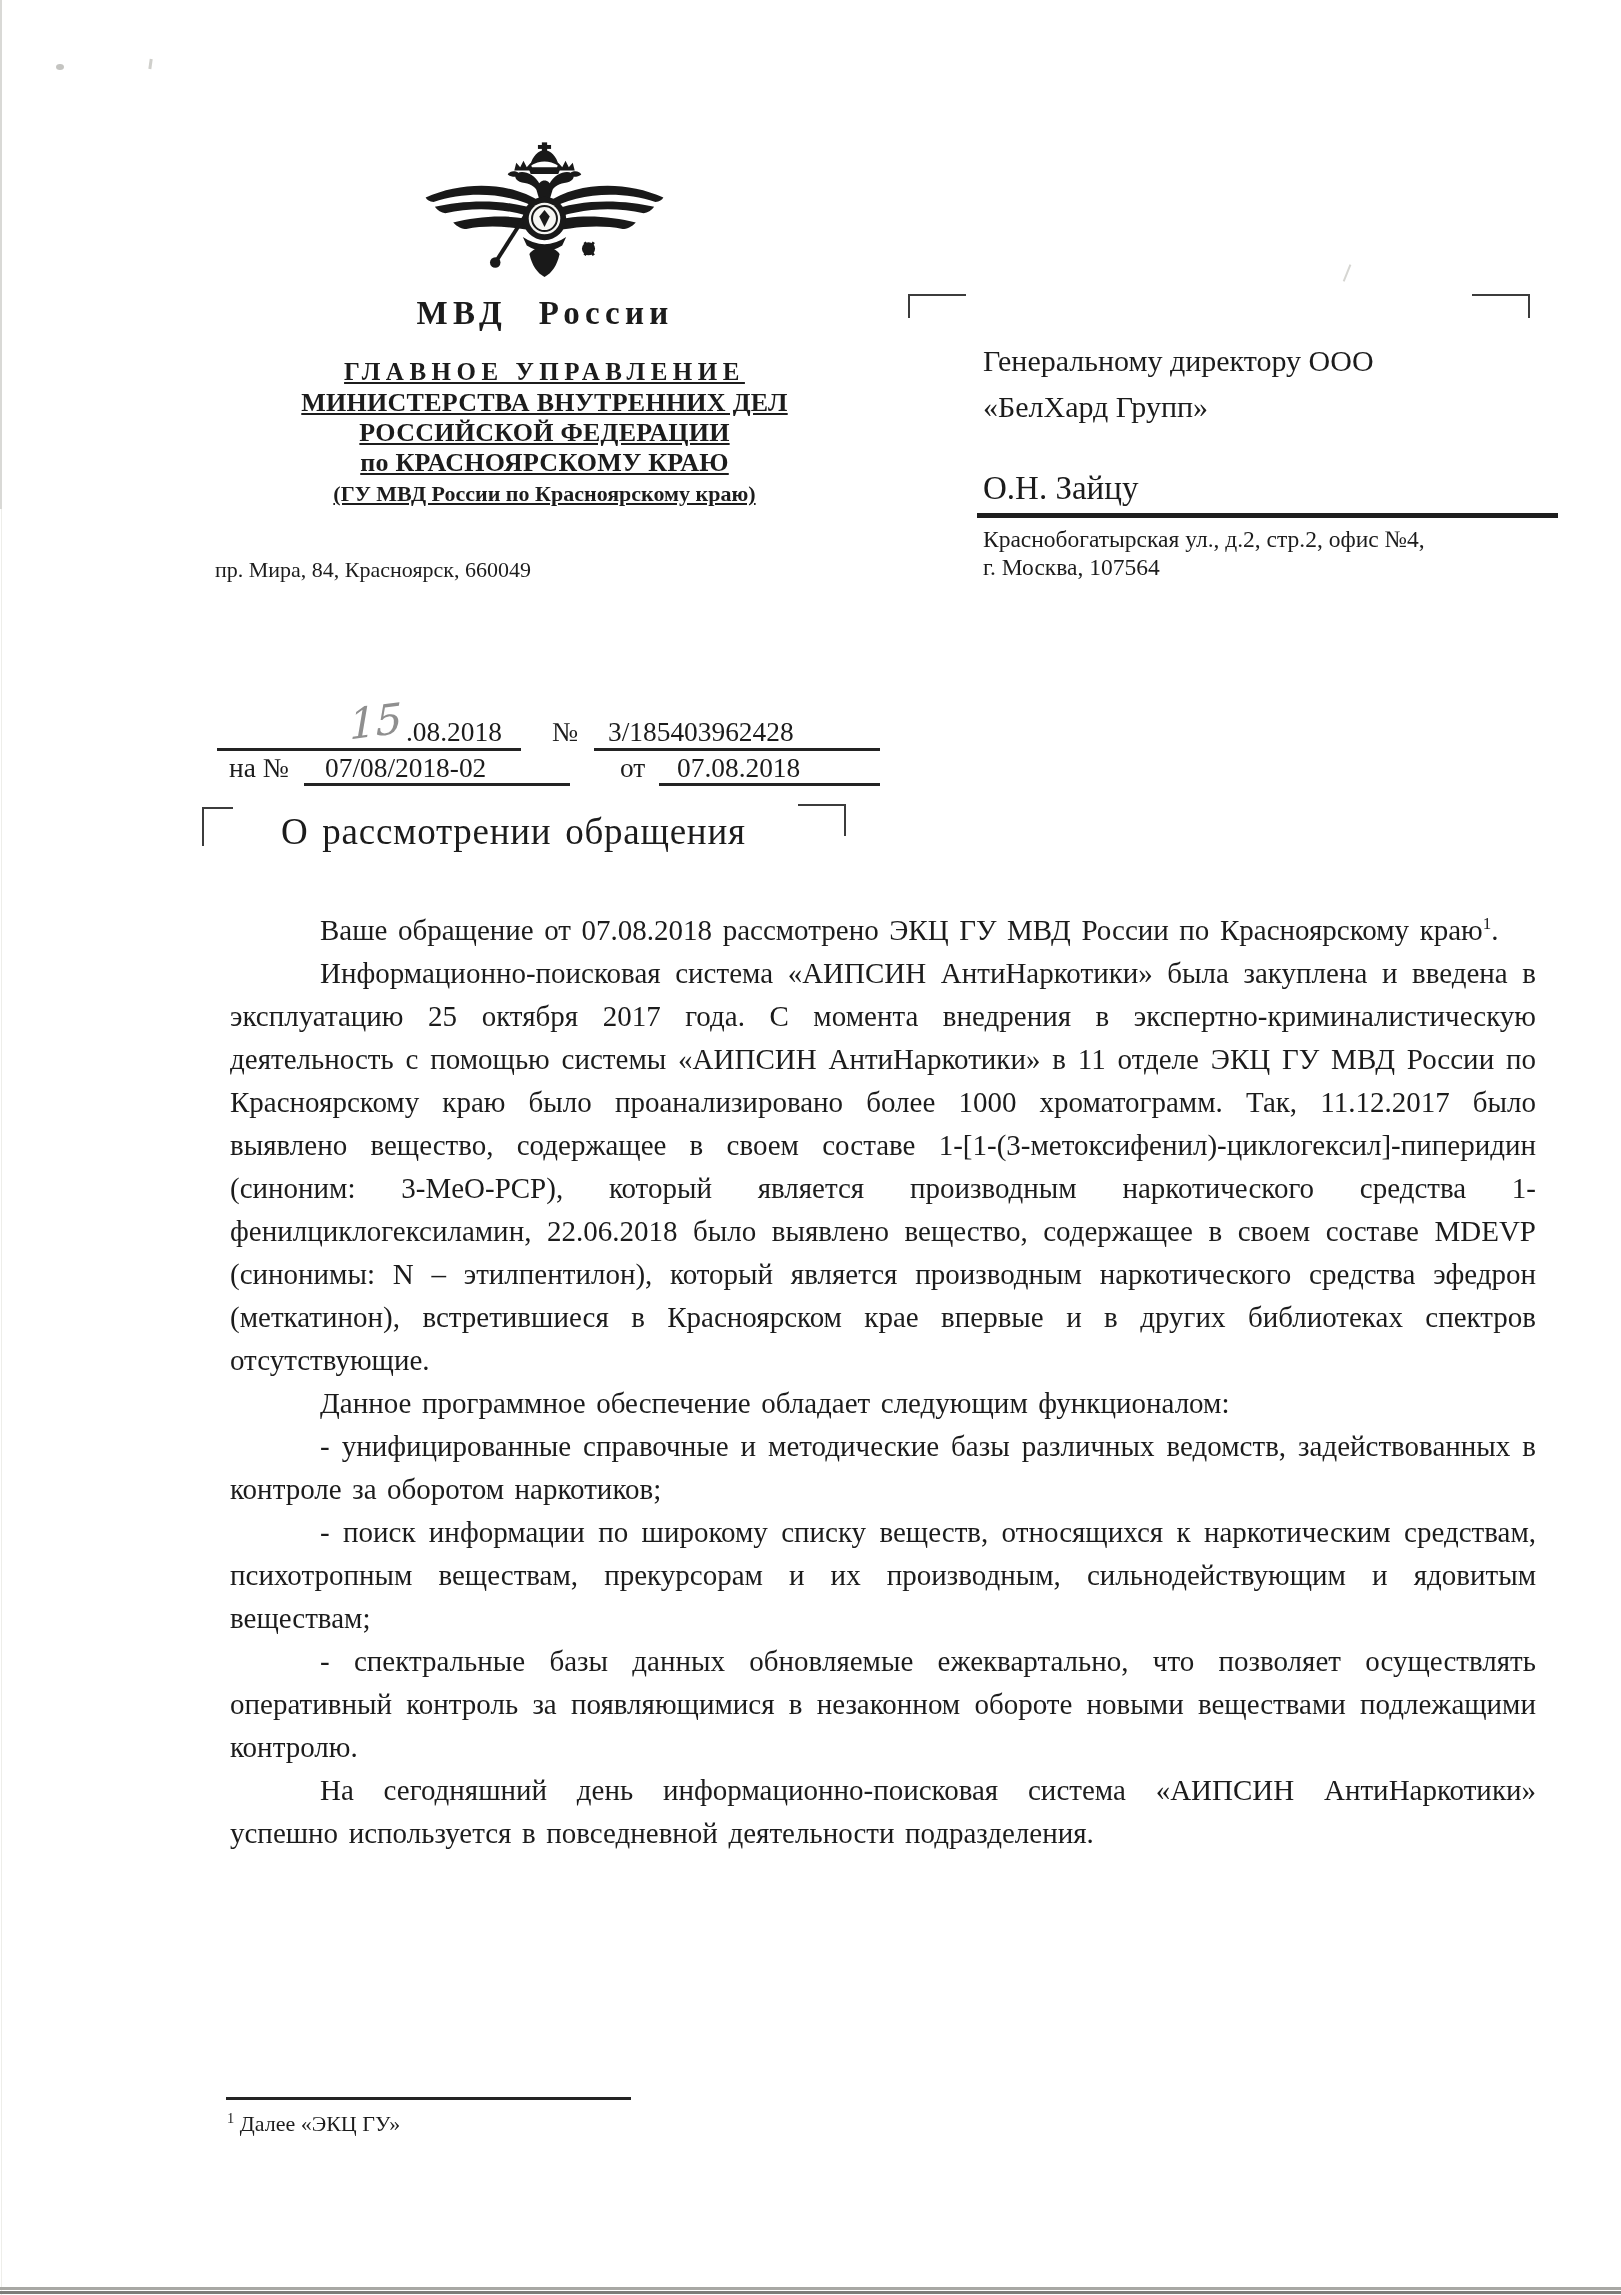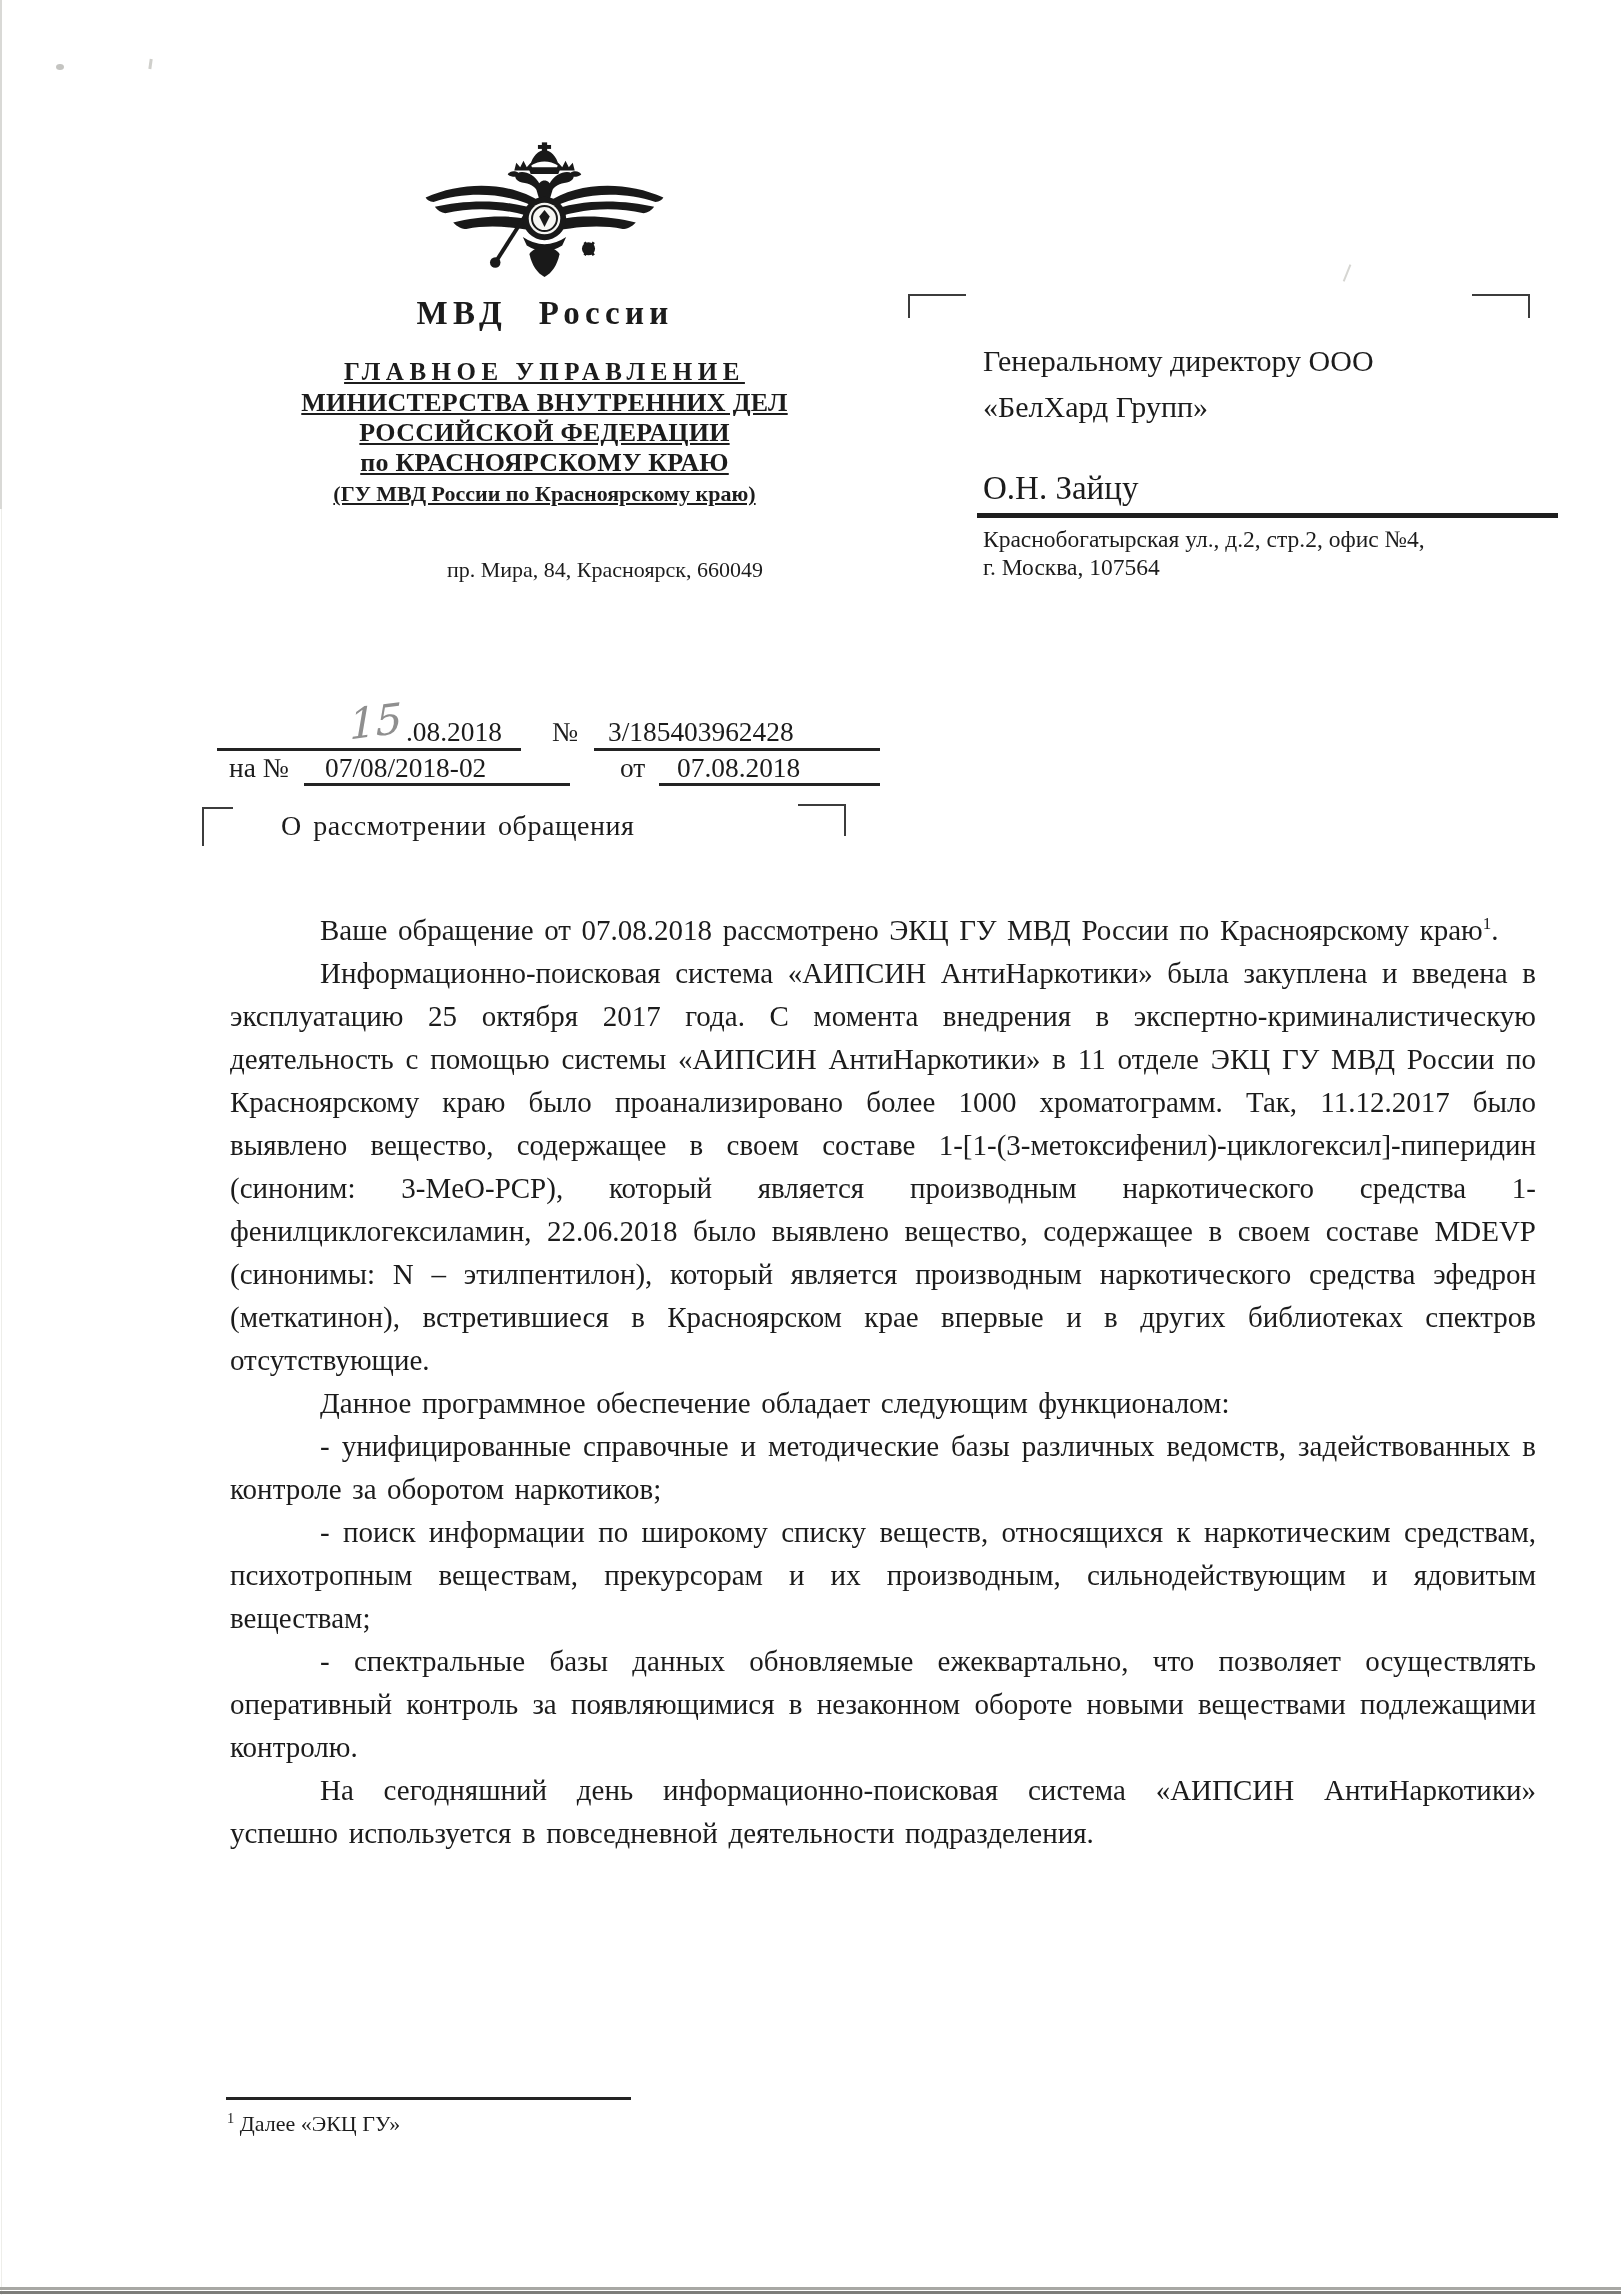--- a/index.html
+++ b/index.html
@@ -15,21 +15,21 @@
   .emblem{position:absolute;left:423px;top:142px;width:243px;height:136px;}
   .org-title{
     position:absolute;left:222px;top:295px;width:646px;
     text-align:center;font-weight:bold;font-size:33px;
     letter-spacing:.16em;word-spacing:.55em;
   }
   .letterhead{position:absolute;left:215px;top:355px;width:659px;text-align:center;font-weight:bold;text-decoration:underline;}
   .lh-1{font-size:25px;line-height:33px;letter-spacing:.22em;}
   .lh-2,.lh-3,.lh-4{font-size:26px;line-height:30px;letter-spacing:.01em;}
   .lh-5{font-size:22px;line-height:31px;}
-  .sender-address{position:absolute;left:215px;top:557px;width:548px;text-align:right;font-size:22px;}
+  .sender-address{position:absolute;left:215px;top:557px;width:548px;text-align:left;font-size:22px;}
   
   .rcpt-line1{position:absolute;left:983px;top:339px;width:575px;font-size:30px;line-height:44px;}
   .rcpt-line2{position:absolute;left:983px;top:385px;width:575px;font-size:30px;line-height:44px;}
   .rcpt-name{position:absolute;left:983px;top:470px;font-size:33px;}
   .rcpt-underline{position:absolute;left:977px;top:513px;width:581px;height:4.6px;background:#1e1e1e;}
   .rcpt-addr1{position:absolute;left:983px;top:524px;font-size:23.5px;line-height:30px;}
   .rcpt-addr2{position:absolute;left:983px;top:552px;font-size:23.5px;line-height:30px;}
   
   .corner{position:absolute;}
   .c-rcpt-left{left:908px;top:294px;width:56px;height:22px;border-top:2px solid #3c3c3c;border-left:2px solid #3c3c3c;}
@@ -50,21 +50,21 @@
   .r-replylabel{left:229px;top:753px;}
   .r-replynum{left:325px;top:753px;}
   .r-fromlabel{left:606px;top:753px;margin-left:14px;}
   .r-replydate{left:677px;top:753px;}
   .rule{position:absolute;background:#232323;height:3.3px;}
   .u1{left:217px;top:748px;width:304px;}
   .u2{left:594px;top:748px;width:286px;}
   .u3{left:304px;top:783px;width:266px;}
   .u4{left:659px;top:783px;width:221px;}
   
-  .subject{position:absolute;left:281px;top:810px;font-size:28px;letter-spacing:.02em;word-spacing:3.9px;}
+  .subject{position:absolute;left:281px;top:810px;font-size:37px;letter-spacing:.02em;word-spacing:3.9px;}
   
   .body-text{position:absolute;left:230px;top:909px;width:1306px;}
   .body-text p{
     margin:0;text-indent:90px;
     font-size:29px;line-height:43px;
     text-align:justify;word-spacing:3.3px;
   }
   .body-text sup{font-size:17px;line-height:0;vertical-align:super;}
   
   .fn-rule{position:absolute;left:226px;top:2097px;width:405px;height:3.3px;background:#232323;}

